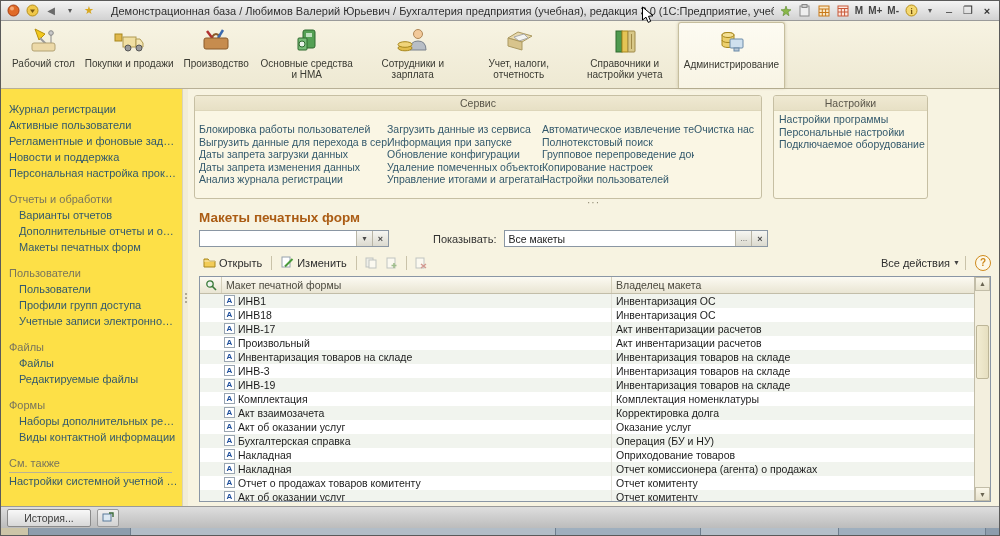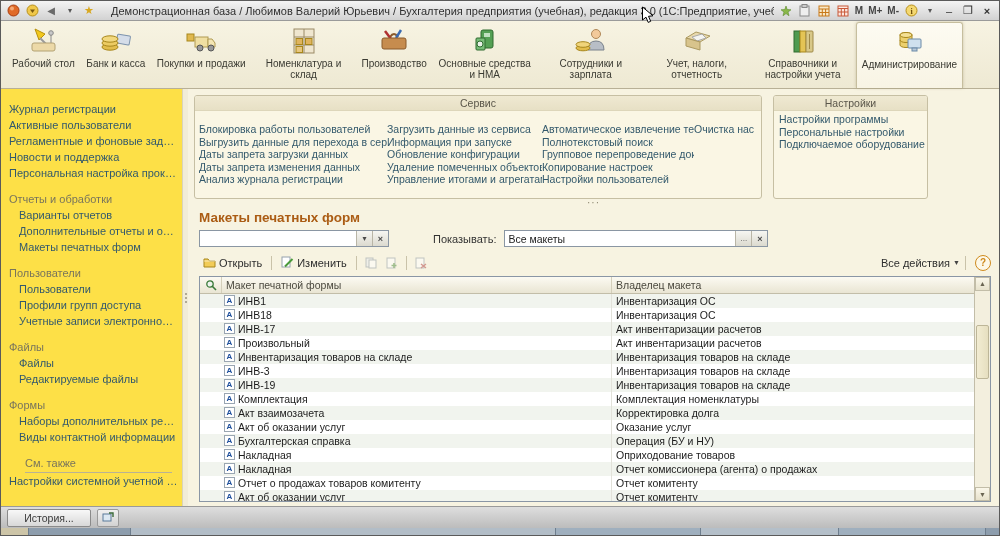--- a/index.html
+++ b/index.html
@@ -27,21 +27,21 @@
   .main{flex:1 1 auto;display:flex;min-height:0;}
   .sidebar{width:181px;flex:0 0 181px;background:#fde047;padding:12px 0 0 8px;box-sizing:border-box;overflow:hidden;}
   .vsplit{width:5px;flex:0 0 5px;background:#f1ecd7;border-left:1px solid #d9d3ba;display:flex;flex-direction:column;align-items:center;justify-content:center;gap:2px;}
   .vsplit i{width:2px;height:2px;background:#9a9480;border-radius:50%;display:block;}
   .content{flex:1 1 auto;display:flex;flex-direction:column;min-width:0;background:#f7f3e1;padding:6px 6px 4px 6px;box-sizing:border-box;}
 
   
   .nav-link{font-size:11px;line-height:16px;color:#33596c;white-space:nowrap;overflow:hidden;text-overflow:ellipsis;cursor:pointer;padding-right:4px;}
   .nav-group{margin-top:10px;}
   .nav-group-title{font-size:11px;line-height:16px;color:#79755c;}
-  .nav-group-title.see-also{border-bottom:1px solid #b9b294;margin-right:10px;padding-bottom:1px;margin-left:16px;}
+  .nav-group-title.see-also{border-bottom:1px solid #b9b294;margin-right:10px;padding-bottom:1px;}
   .nav-link.indent{padding-left:10px;}
 
   
   .panels{display:flex;gap:11px;flex:0 0 80px;}
   .groupbox{border:1px solid #c6bfa3;border-radius:3px;background:#faf6e4;overflow:hidden;}
   .gb-title{background:linear-gradient(#efe9d2,#e7e0c5);font-size:10.5px;color:#5a564a;text-align:center;line-height:14px;border-bottom:1px solid #ddd6ba;}
   .gb-service{width:566px;flex:0 0 566px;}
   .gb-settings{width:153px;flex:0 0 153px;}
   .gb-cols{display:flex;padding:12px 4px;}
   .gb-col{display:flex;flex-direction:column;}
@@ -178,48 +178,27 @@
             <path d="M9 3 L19 8 L13 14 Z" fill="#f2c81e" stroke="#b8900a"></path>
             <path d="M14 12 L20 18" stroke="#9a9a9a" stroke-width="2" fill="none"></path>
             <circle cx="25" cy="7" r="2.3" fill="#c8c8c8" stroke="#888"></circle>
             <path d="M25 9 V17" stroke="#888"></path>
             <rect x="6" y="17" width="23" height="8" rx="2" fill="#ecd9a8" stroke="#b3a274"></rect>
           </svg></div>
         <div class="tab-label">Рабочий стол</div>
       </div>
       <div class="tab">
         <div class="tab-icon"><svg width="34" height="30" viewBox="0 0 34 30">
-            <rect x="18" y="9" width="13" height="9" rx="1" fill="#d5dde9" stroke="#7d93ad" transform="rotate(10 24 13)"></rect>
-            <g stroke="#a8871c">
-              <ellipse cx="11" cy="21" rx="8" ry="3.2" fill="#e2bd4d"></ellipse>
-              <ellipse cx="11" cy="17" rx="8" ry="3.2" fill="#eccb63"></ellipse>
-              <ellipse cx="11" cy="13" rx="8" ry="3.2" fill="#f2d87e"></ellipse>
-            </g>
-          </svg></div>
-        <div class="tab-label">Банк и касса</div>
-      </div>
-      <div class="tab">
-        <div class="tab-icon"><svg width="34" height="30" viewBox="0 0 34 30">
             <rect x="3" y="8" width="7" height="7" fill="#e0b84e" stroke="#a8871c"></rect>
             <rect x="11" y="11" width="13" height="10" fill="#f0dfa2" stroke="#b09a52"></rect>
             <path d="M24 13 h4 l3 4 v4 h-7 z" fill="#f4e6b4" stroke="#b09a52"></path>
             <circle cx="16" cy="22" r="3" fill="#999" stroke="#555"></circle>
             <circle cx="27" cy="22" r="3" fill="#999" stroke="#555"></circle>
           </svg></div>
         <div class="tab-label">Покупки и продажи</div>
-      </div>
-      <div class="tab">
-        <div class="tab-icon"><svg width="34" height="30" viewBox="0 0 34 30">
-            <rect x="7" y="3" width="20" height="24" fill="#efe6cf" stroke="#9a8a66"></rect>
-            <path d="M7 11 H27 M7 19 H27 M17 3 V27" stroke="#9a8a66"></path>
-            <rect x="9" y="12.5" width="6.5" height="6" fill="#dfb45e" stroke="#a8871c"></rect>
-            <rect x="18.5" y="12.5" width="6.5" height="6" fill="#dfb45e" stroke="#a8871c"></rect>
-            <rect x="9" y="20.5" width="6.5" height="6" fill="#e8c77e" stroke="#a8871c"></rect>
-          </svg></div>
-        <div class="tab-label">Номенклатура и склад</div>
       </div>
       <div class="tab">
         <div class="tab-icon"><svg width="34" height="30" viewBox="0 0 34 30">
             <path d="M13 11 q4 -6 8 0" fill="none" stroke="#8a5a2a" stroke-width="2"></path>
             <path d="M8 5 L14 13" stroke="#b03030" stroke-width="2.5"></path>
             <path d="M24 4 L19 12" stroke="#3a6ab0" stroke-width="2.5"></path>
             <rect x="5" y="12" width="24" height="11" rx="2" fill="#c68c4e" stroke="#8a5a2a"></rect>
           </svg></div>
         <div class="tab-label">Производство</div>
       </div>

